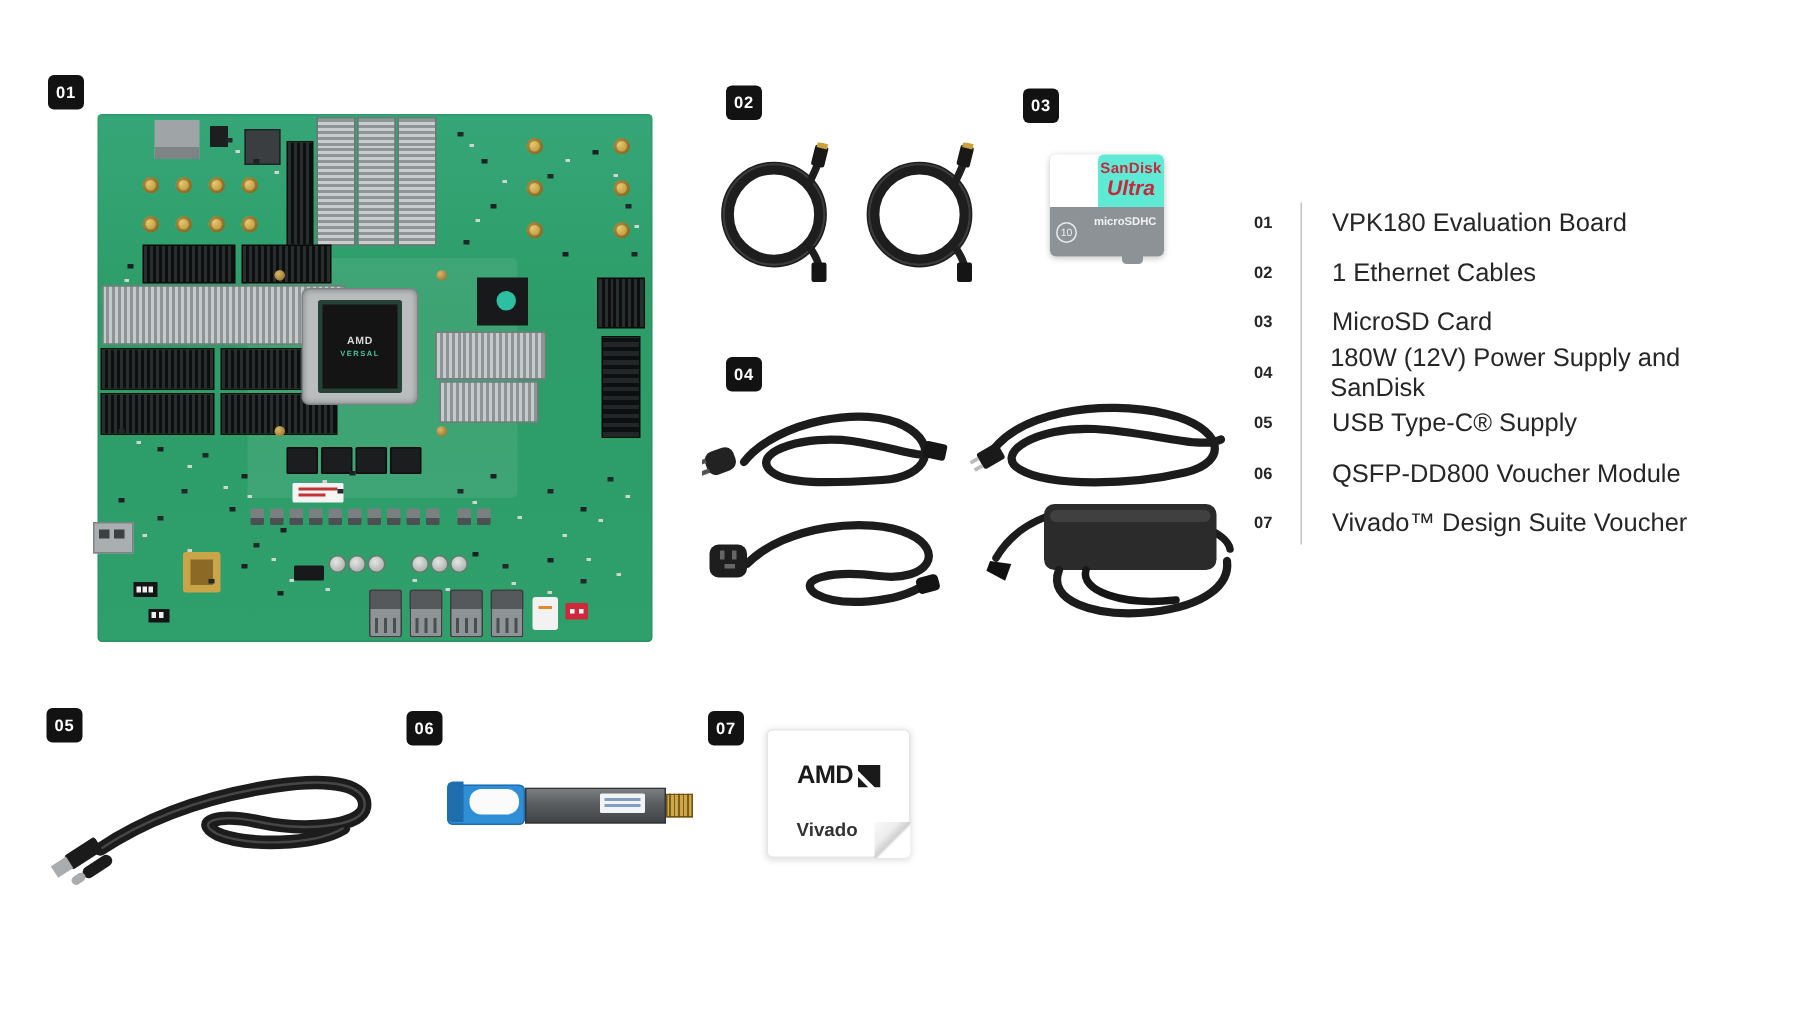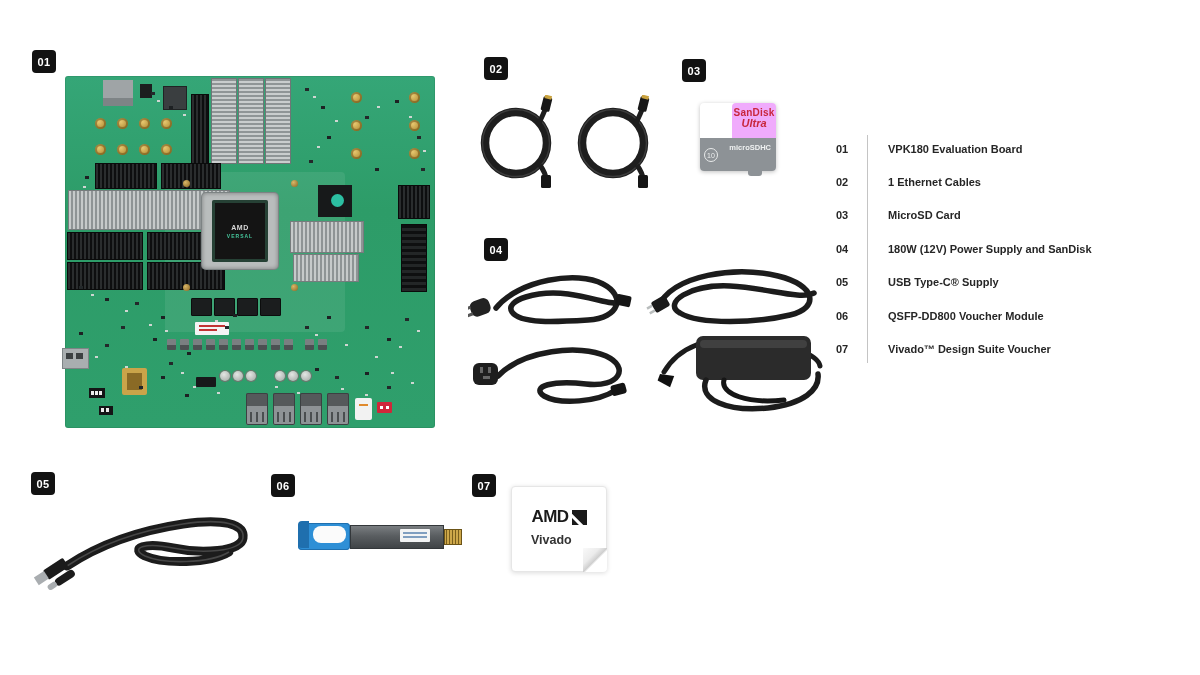--- a/index.html
+++ b/index.html
@@ -10,21 +10,21 @@
   
   .badge{position:absolute;width:24px;height:23px;background:var(--badge-bg);color:#fff;
          border-radius:4px;font-size:11px;font-weight:bold;display:flex;align-items:center;
          justify-content:center;letter-spacing:.5px;}
 
   
   .legend{position:absolute;left:836px;top:132px;width:340px;}
   .legend-divider{position:absolute;left:31px;top:3px;bottom:3px;width:1px;background:var(--divider);}
   .legend-row{display:flex;align-items:center;height:33.4px;}
   .legend-num{width:30px;font-size:11px;font-weight:bold;color:var(--text);}
-  .legend-label{padding-left:22px;font-size:11px;font-weight:bold;color:var(--text);}
+  .legend-label{padding-left:22px;font-size:17px;font-weight:normal;color:var(--text);}
 
   
   .board{position:absolute;left:65px;top:76px;width:370px;height:352px;border-radius:3px;
          background:linear-gradient(180deg,#35a677 0%,#2d9c68 38%,#2f9f6c 100%);
          box-shadow:inset 0 0 0 1px rgba(0,0,0,.08);}
   .board .patch{position:absolute;left:100px;top:96px;width:180px;height:160px;
          background:rgba(255,255,255,.08);border-radius:4px;}
   .finsV{background:repeating-linear-gradient(0deg,#c9cdcd 0 2px,#8f9596 2px 4px);
          border:1px solid #6f7576;}
   .finsB{background:repeating-linear-gradient(90deg,#2a2d2e 0 2px,#0d0e0f 2px 4px);
@@ -50,24 +50,24 @@
        background:linear-gradient(180deg,#55595b 40%,#8e9396 40%);box-shadow:inset 0 0 0 1px #3c4042;}
   .bconn i{position:absolute;bottom:3px;width:2px;height:10px;background:#4a4e50;}
   .scatter{position:absolute;left:0;top:0;width:4px;height:3px;background:transparent;}
 
   
   .svgwrap{position:absolute;}
 
   
   .sdcard{position:absolute;left:700px;top:103px;width:76px;height:68px;border-radius:4px;
           box-shadow:0 1px 4px rgba(0,0,0,.25);overflow:visible;background:#fff;}
-  .sd-top{position:absolute;left:0;top:0;right:0;height:31px;background:#f0abfc;border-radius:4px 4px 0 0;
+  .sd-top{position:absolute;left:0;top:0;right:0;height:31px;background:#5eead4;border-radius:4px 4px 0 0;
           padding-top:4px;text-align:center;margin-left:32px;}
   .sd-brand{font-size:10px;font-weight:bold;color:var(--sandisk-red);letter-spacing:.2px;}
-  .sd-series{font-size:11px;font-weight:bold;font-style:italic;color:var(--sandisk-red);margin-top:-1px;}
+  .sd-series{font-size:14px;font-weight:bold;font-style:italic;color:var(--sandisk-red);margin-top:-1px;}
   .sd-bottom{position:absolute;left:0;top:35px;right:0;height:33px;background:#8d9296;border-radius:0 0 4px 4px;}
   .sd-class{position:absolute;left:4px;top:10px;width:12px;height:12px;border:1px solid #e8eaea;border-radius:50%;
           color:#eceeee;font-size:7px;display:flex;align-items:center;justify-content:center;}
   .sd-logo{position:absolute;right:5px;top:6px;color:#f0f2f2;font-size:7.5px;font-weight:bold;text-align:right;line-height:8px;}
   .sd-tab{position:absolute;right:14px;bottom:-5px;width:14px;height:6px;background:#8d9296;border-radius:0 0 3px 3px;}
 
   
   .qsfp{position:absolute;left:298px;top:521px;width:170px;height:31px;}
   .qsfp-clip{position:absolute;left:0;top:2px;width:52px;height:27px;background:var(--qsfp-blue);border-radius:4px;
              box-shadow:inset 0 0 0 1px #1f6fae;}
@@ -84,21 +84,21 @@
 
   
   .voucher{position:absolute;left:511px;top:486px;width:94px;height:84px;background:#ffffff;
            border:1px solid #e6e6e6;border-radius:4px;box-shadow:0 1px 5px rgba(0,0,0,.14);}
   .voucher::after{content:'';position:absolute;right:-1px;bottom:-1px;width:24px;height:24px;
            background:linear-gradient(315deg,#ffffff 0%,#ffffff 44%,#cfcfcf 50%,#ececec 66%,#f9f9f9 100%);
            border-radius:0 0 4px 0;}
   .voucher-inner{position:absolute;left:0;right:0;top:20px;display:flex;flex-direction:column;align-items:center;}
   .amd-row{display:flex;align-items:center;gap:3px;}
   .amd-text{font-size:17px;font-weight:800;color:#1a1a1a;letter-spacing:-0.5px;}
-  .vivado-text{font-size:12.5px;font-weight:600;color:#333;margin-top:6px;align-self:flex-start;margin-left:19px;}
+  .vivado-text{font-size:12.5px;font-weight:600;color:#333;margin-top:19px;align-self:flex-start;margin-left:19px;}
 </style>
 </head>
 <body>
 
 <div class="canvas">
 
   <div class="badge" style="left:32px;top:50px">01</div>
   <div class="badge" style="left:484px;top:57px">02</div>
   <div class="badge" style="left:682px;top:59px">03</div>
   <div class="badge" style="left:484px;top:238px">04</div>

